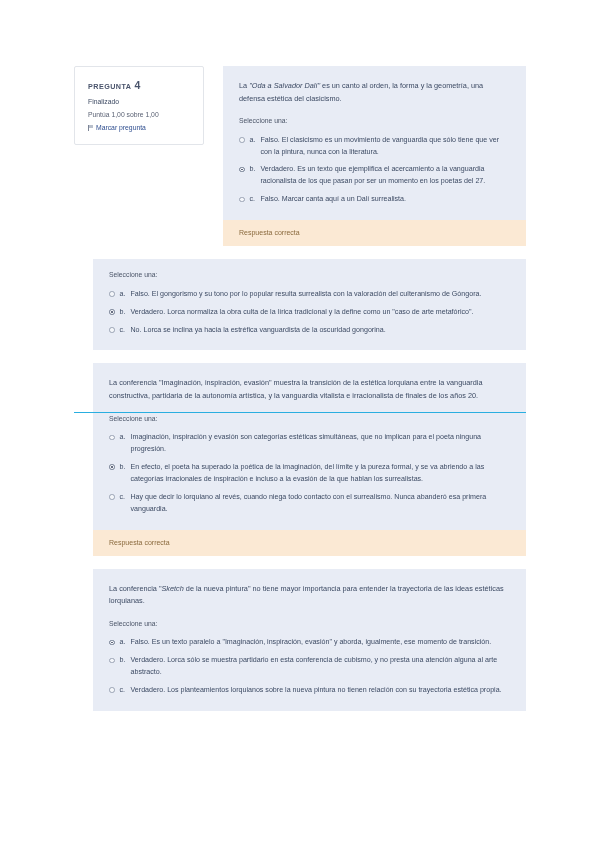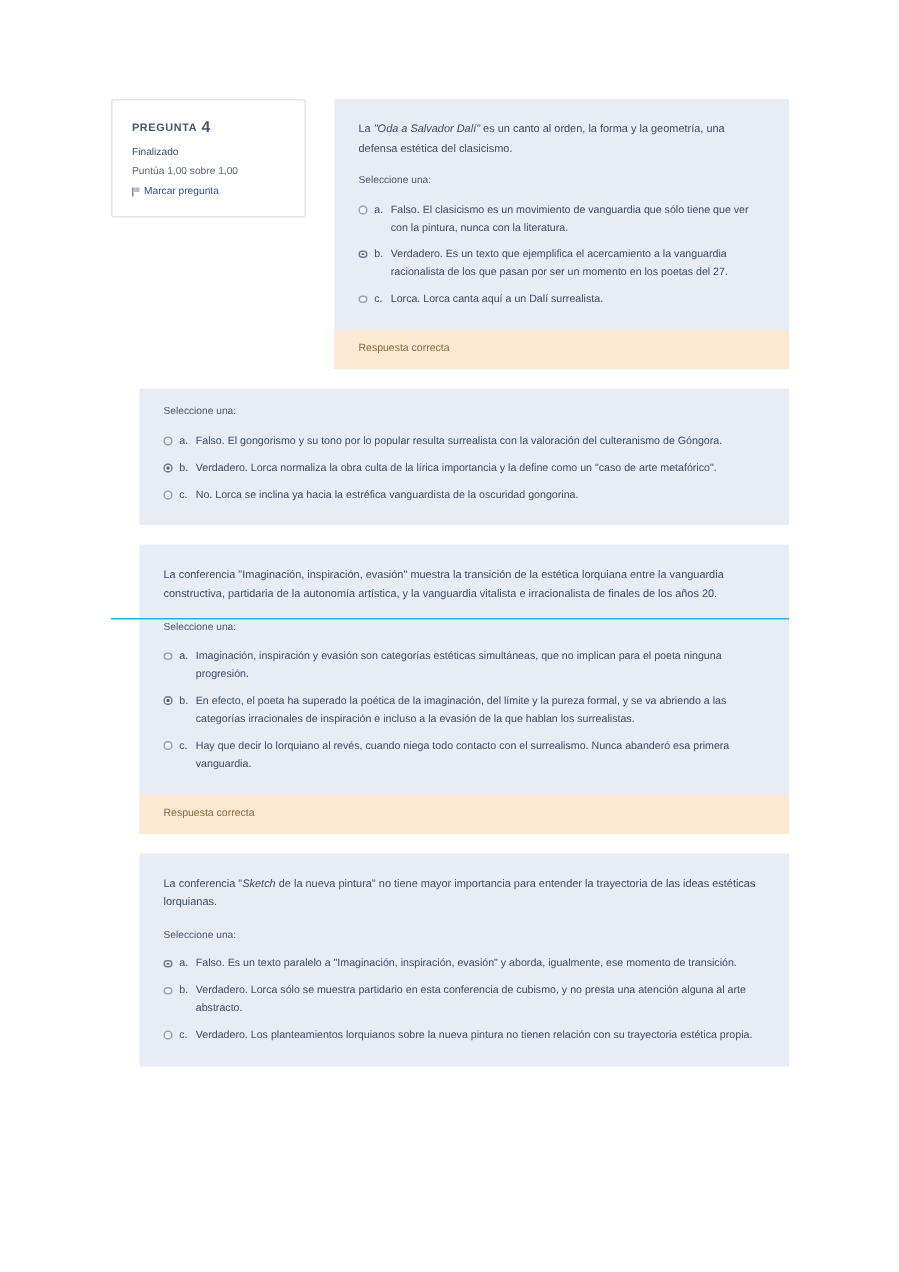--- a/index.html
+++ b/index.html
@@ -226,40 +226,40 @@
             <span class="opttext">Falso. El clasicismo es un movimiento de vanguardia que sólo tiene que ver con la pintura, nunca con la literatura.</span>
           </li>
           <li class="opt">
             <span class="radio checked"></span>
             <span class="optletter">b.</span>
             <span class="opttext">Verdadero. Es un texto que ejemplifica el acercamiento a la vanguardia racionalista de los que pasan por ser un momento en los poetas del 27.</span>
           </li>
           <li class="opt">
             <span class="radio"></span>
             <span class="optletter">c.</span>
-            <span class="opttext">Lorca. Lorca canta aquí a un Dalí surrealista.</span>
+            <span class="opttext">Falso. Marcar canta aquí a un Dalí surrealista.</span>
           </li>
         </ul>
         <div class="feedback">Respuesta correcta</div>
       </div>
     </div>
 
     <div class="question">
       <div class="qbody">
         <div class="answerlabel">Seleccione una:</div>
         <ul class="options">
           <li class="opt">
             <span class="radio"></span>
             <span class="optletter">a.</span>
             <span class="opttext">Falso. El gongorismo y su tono por lo popular resulta surrealista con la valoración del culteranismo de Góngora.</span>
           </li>
           <li class="opt">
             <span class="radio checked"></span>
             <span class="optletter">b.</span>
-            <span class="opttext">Verdadero. Lorca normaliza la obra culta de la lírica importancia y la define como un "caso de arte metafórico".</span>
+            <span class="opttext">Verdadero. Lorca normaliza la obra culta de la lírica tradicional y la define como un "caso de arte metafórico".</span>
           </li>
           <li class="opt">
             <span class="radio"></span>
             <span class="optletter">c.</span>
             <span class="opttext">No. Lorca se inclina ya hacia la estréfica vanguardista de la oscuridad gongorina.</span>
           </li>
         </ul>
       </div>
     </div>
 

